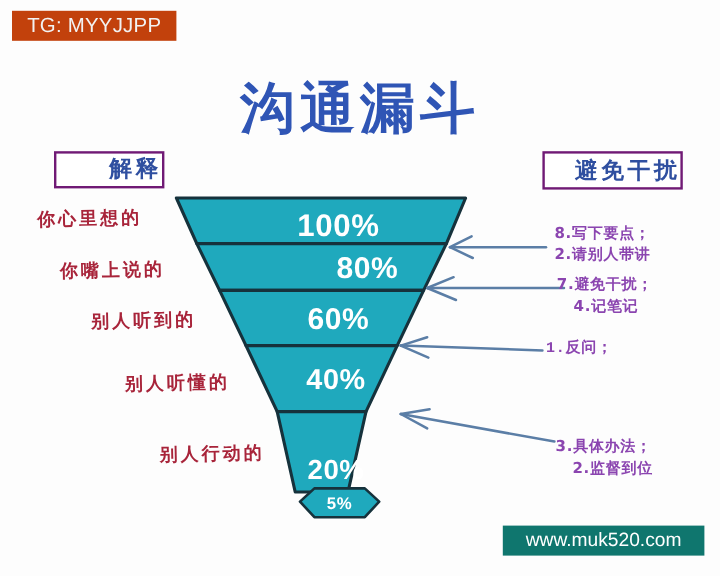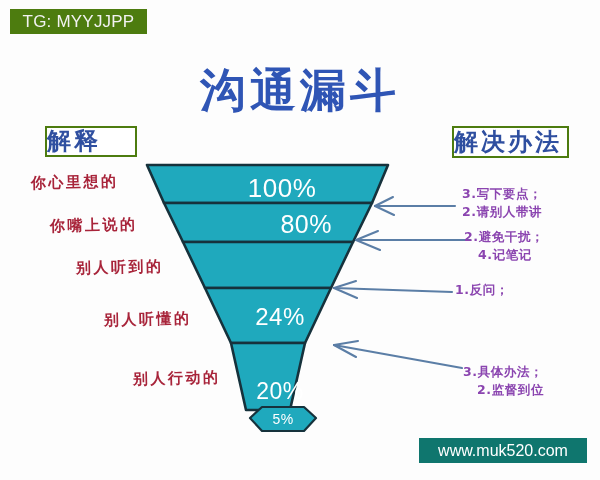--- a/index.html
+++ b/index.html
@@ -21,21 +21,21 @@
     background: #fdfdfd;
   }
 
   
   .tg-badge {
     position: absolute;
     left: 10px;
     top: 9px;
     width: 137px;
     height: 25px;
-    background: #4d7c0f;
+    background: #c2410c;
     color: #f2f2f2;
     font-size: 17px;
     line-height: 25px;
     text-align: center;
     letter-spacing: 0.2px;
     font-family: "Liberation Sans", sans-serif;
   }
 
   
   .site-badge {
@@ -62,26 +62,26 @@
     font-size: 46px;
     font-weight: bold;
     letter-spacing: 4px;
     color: #2f55b5;
     font-family: "DejaVu Sans", sans-serif;
   }
 
   
   .hdr-box {
     position: absolute;
-    border: 2px solid #4d7c0f;
+    border: 2px solid #701a75;
     color: #2f4fa0;
-    font-size: 24px;
+    font-size: 19px;
     font-weight: bold;
     letter-spacing: 3px;
-    text-align: left;
+    text-align: right;
     font-family: "DejaVu Sans", sans-serif;
     background: #ffffff;
   }
   .hdr-left {
     left: 45px;
     top: 126px;
     width: 88px;
     height: 27px;
     line-height: 27px;
   }
@@ -124,37 +124,37 @@
   
   #funnel-svg {
     position: absolute;
     left: 0;
     top: 0;
   }
 
   .pct {
     position: absolute;
     color: #ffffff;
-    font-weight: normal;
+    font-weight: bold;
     font-family: "Liberation Sans", sans-serif;
     text-align: center;
     letter-spacing: 0.5px;
   }
 </style>
 </head>
 <body>
 
 <div id="stage">
 
   <div class="tg-badge">TG: MYYJJPP</div>
 
   <div class="title">沟通漏斗</div>
 
   <div class="hdr-box hdr-left">解释</div>
-  <div class="hdr-box hdr-right">解决办法</div>
+  <div class="hdr-box hdr-right">避免干扰</div>
 
   <svg id="funnel-svg" width="600" height="480" viewBox="0 0 600 480">
 
     <polygon points="147,165 388,165 372,203 164,203" fill="#1fa9bd" stroke="#16323c" stroke-width="2.6" stroke-linejoin="round"></polygon>
 
     <polygon points="164,203 372,203 353,242 183,242" fill="#1fa9bd" stroke="#16323c" stroke-width="2.6" stroke-linejoin="round"></polygon>
 
     <polygon points="183,242 353,242 331,288 205,288" fill="#1fa9bd" stroke="#16323c" stroke-width="2.6" stroke-linejoin="round"></polygon>
 
     <polygon points="205,288 331,288 305,343 231,343" fill="#1fa9bd" stroke="#16323c" stroke-width="2.6" stroke-linejoin="round"></polygon>
@@ -178,39 +178,40 @@
       <path d="M334,288 L357,298"></path>
 
       <path d="M462,368 L334,345"></path>
       <path d="M334,345 L358,341"></path>
       <path d="M334,345 L356,357"></path>
     </g>
   </svg>
 
   <div class="pct" style="left:227px; top:173px; width:110px; font-size:26px;">100%</div>
   <div class="pct" style="left:232px; top:210px; width:100px; font-size:25px;text-align:right;">80%</div>
-  <div class="pct" style="left:230px; top:303px; width:100px; font-size:24px;">24%</div>
+  <div class="pct" style="left:232px; top:252px; width:100px; font-size:25px;">60%</div>
+  <div class="pct" style="left:230px; top:303px; width:100px; font-size:24px;">40%</div>
   <div class="pct" style="left:230px; top:378px; width:100px; font-size:23px;">20%</div>
   <div class="pct" style="left:258px; top:411px; width:50px; font-size:14px;">5%</div>
 
   <div class="left-label" style="left:31px; top:173px;">你心里想的</div>
   <div class="left-label" style="left:50px; top:216px;">你嘴上说的</div>
   <div class="left-label" style="left:76px; top:258px;">别人听到的</div>
   <div class="left-label" style="left:104px; top:310px;">别人听懂的</div>
   <div class="left-label" style="left:133px; top:369px;">别人行动的</div>
 
   <div class="right-note" style="left:462px; top:185px;">
-    <span class="ln">3.写下要点；</span>
+    <span class="ln">8.写下要点；</span>
     <span class="ln">2.请别人带讲</span>
   </div>
   <div class="right-note" style="left:464px; top:228px;">
-    <span class="ln">2.避免干扰；</span>
+    <span class="ln">7.避免干扰；</span>
     <span class="ln indent">4.记笔记</span>
   </div>
-  <div class="right-note" style="left:441px; top:281px;">
+  <div class="right-note" style="left:441px; top:281px;font-family:Liberation Mono, monospace;">
     <span class="ln indent">1.反问；</span>
   </div>
   <div class="right-note" style="left:463px; top:363px;">
     <span class="ln">3.具体办法；</span>
     <span class="ln indent">2.监督到位</span>
   </div>
 
   <div class="site-badge">www.muk520.com</div>
 
 </div>

